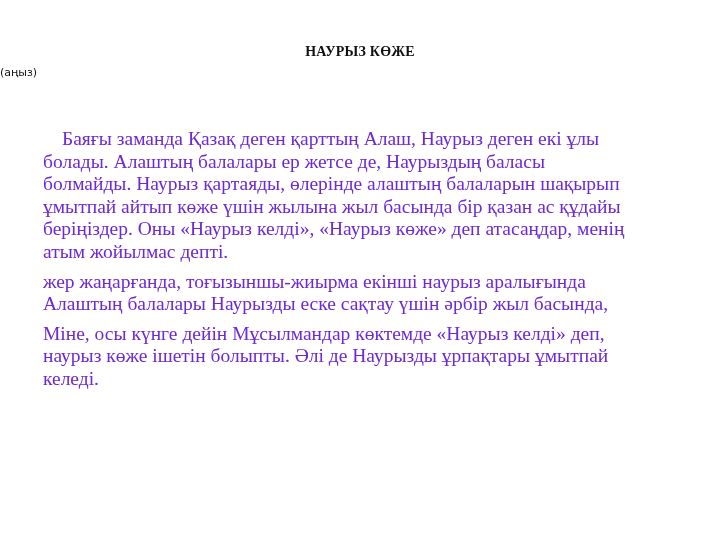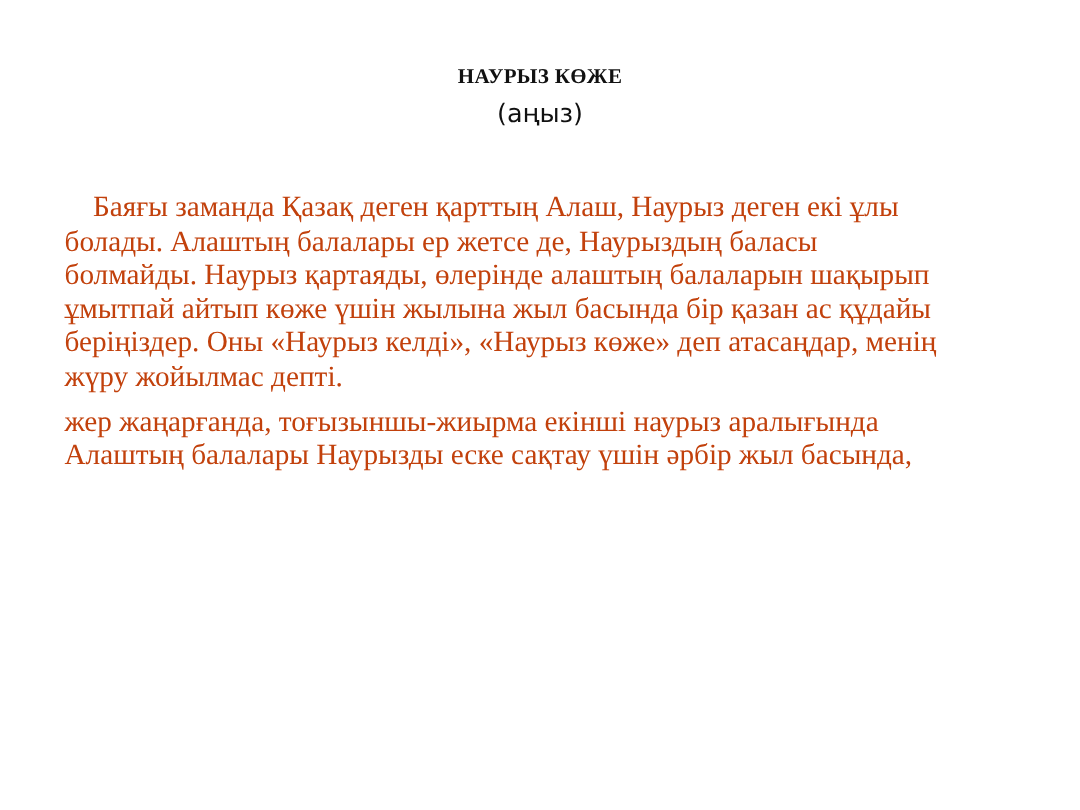--- a/index.html
+++ b/index.html
@@ -27,33 +27,33 @@
       text-align: center;
       font-family: "Liberation Serif", serif;
       font-weight: bold;
       font-size: 14px;
       letter-spacing: 0.2px;
     }
     .subtitle {
       position: absolute;
       left: 0; top: 66px;
       width: 720px;
-      text-align: center;
+      text-align: left;
       font-family: "DejaVu Sans", sans-serif;
-      font-size: 17px;
+      font-size: 11px;
     }
     .body-text {
       position: absolute;
       left: 43px;
       top: 128px;
       width: 650px;
       font-family: "Liberation Serif", serif;
       font-size: 19.5px;
       line-height: 22.6px;
-      color: #c2410c;
+      color: #6d28d9;
     }
     .para {
       margin: 0 0 7px 0;
     }
     .line {
       display: block;
       white-space: nowrap;
     }
     .indent {
       padding-left: 19px;
@@ -66,20 +66,25 @@
   <div class="title">НАУРЫЗ КӨЖЕ</div>
   <div class="subtitle">(аңыз)</div>
 
   <div class="body-text">
     <p class="para">
       <span class="line indent">Баяғы заманда Қазақ деген қарттың Алаш, Наурыз деген екі ұлы</span>
       <span class="line">болады. Алаштың балалары ер жетсе де, Наурыздың баласы</span>
       <span class="line">болмайды. Наурыз қартаяды, өлерінде алаштың балаларын шақырып</span>
       <span class="line">ұмытпай айтып көже үшін жылына жыл басында бір қазан ас құдайы</span>
       <span class="line">беріңіздер. Оны «Наурыз келді», «Наурыз көже» деп атасаңдар, менің</span>
-      <span class="line">жүру жойылмас депті.</span>
+      <span class="line">атым жойылмас депті.</span>
     </p>
     <p class="para">
       <span class="line">жер жаңарғанда, тоғызыншы-жиырма екінші наурыз аралығында</span>
       <span class="line">Алаштың балалары Наурызды еске сақтау үшін әрбір жыл басында,</span>
     </p>
+    <p class="para">
+      <span class="line">Міне, осы күнге дейін Мұсылмандар көктемде «Наурыз келді» деп,</span>
+      <span class="line">наурыз көже ішетін болыпты. Әлі де Наурызды ұрпақтары ұмытпай</span>
+      <span class="line">келеді.</span>
+    </p>
   </div>
 </div>
 
 </body></html>

